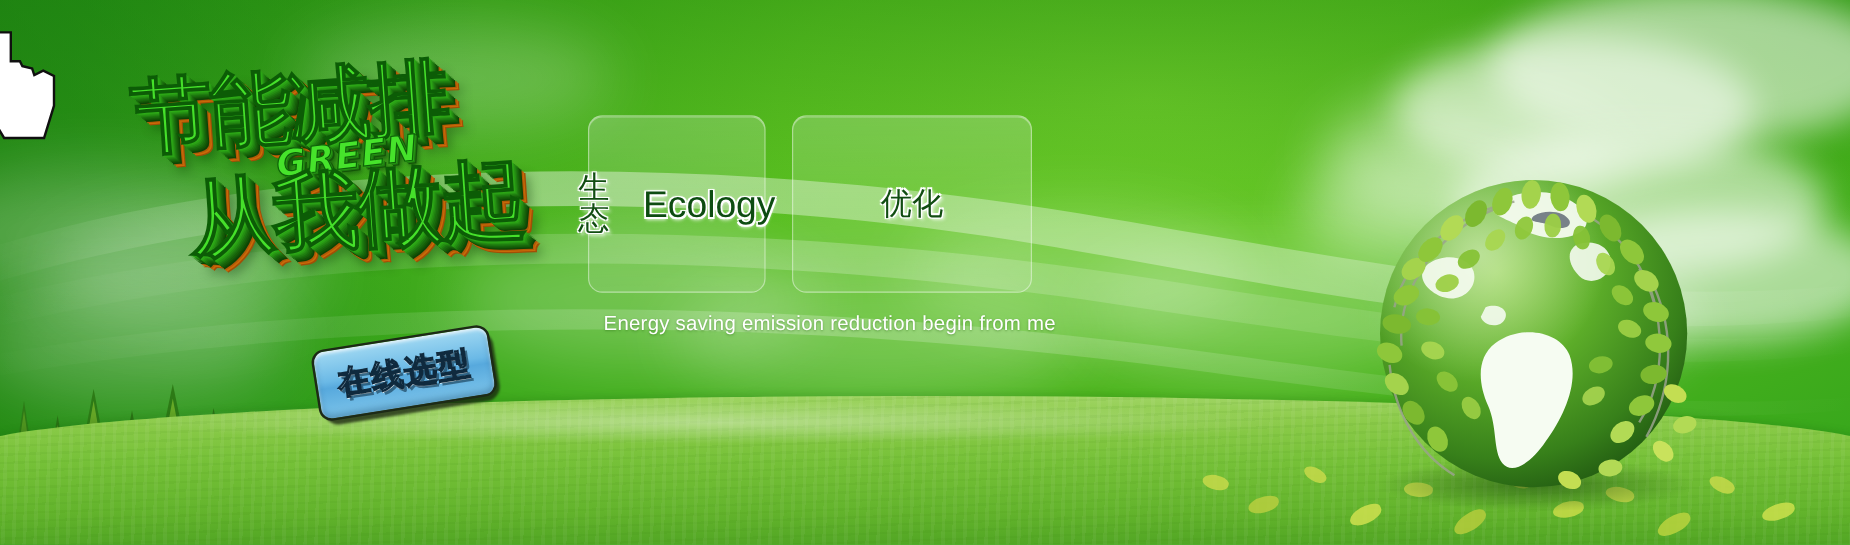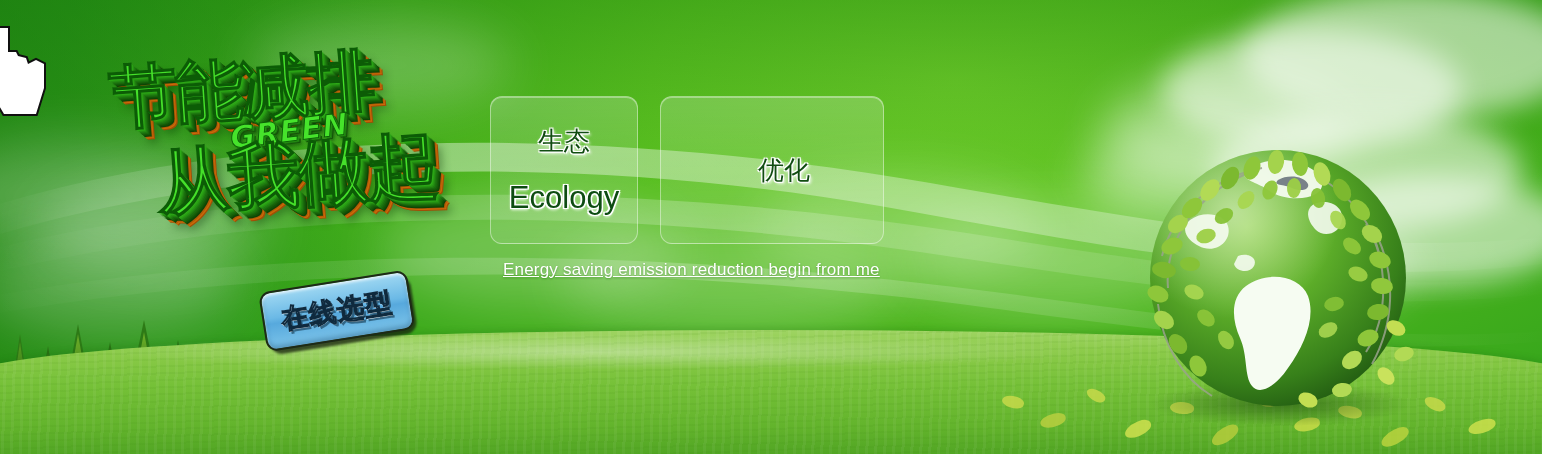--- a/index.html
+++ b/index.html
@@ -135,46 +135,45 @@
   }
   .cursor-hand{position:absolute;left:-32px;top:22px;width:86px;height:96px;}
 
   
   .cards{position:absolute;left:490px;top:96px;display:flex;gap:22px;}
   .card{
     width:146px;height:146px;border-radius:12px;
     background:linear-gradient(180deg,rgba(255,255,255,.20) 0%,rgba(255,255,255,.13) 45%,rgba(255,255,255,.09) 100%);
     border:1px solid rgba(255,255,255,.42);
     box-shadow:inset 0 1px 0 rgba(255,255,255,.35);
-    display:flex;flex-direction:column;align-items:center;justify-content:center;
+    display:flex;flex-direction:row;align-items:center;justify-content:center;
     gap:28px;
   }
   .card.w-wide{width:232px;}
-  .card.w-wider{width:198px;padding-left:24px;}
+  .card.w-wider{width:198px;}
   .card-cn{
     font-family:"DejaVu Sans","Liberation Sans",sans-serif;
     font-size:26px;font-weight:normal;color:#114d11;line-height:1;
     text-shadow:
       0 0 3px #fff, 1px 1px 0 #fff, -1px 1px 0 #fff, 1px -1px 0 #fff, -1px -1px 0 #fff,
       2px 2px 3px rgba(255,255,255,.9);
   }
   .card-en{
     font-family:"Liberation Sans","DejaVu Sans",sans-serif;
     font-size:31px;font-weight:normal;color:#0d4c11;line-height:1;white-space:nowrap;
     text-shadow:
       0 0 3px #fff, 1.4px 1.4px 0 #fff, -1.4px 1.4px 0 #fff, 1.4px -1.4px 0 #fff, -1.4px -1.4px 0 #fff,
       0 2px 3px rgba(255,255,255,.85);
   }
 
   .tagline{
     position:absolute;left:503px;top:260px;
     font-family:"Liberation Sans","DejaVu Sans",sans-serif;
     font-size:17px;color:#ffffff;letter-spacing:.2px;
     text-shadow:0 1px 2px rgba(30,90,10,.45);
-    text-decoration:underline;
   }
 
   
   .globe-wrap{position:absolute;left:1128px;top:128px;width:300px;height:300px;}
 </style>
 </head>
 <body>
 
 <div class="banner">
 

